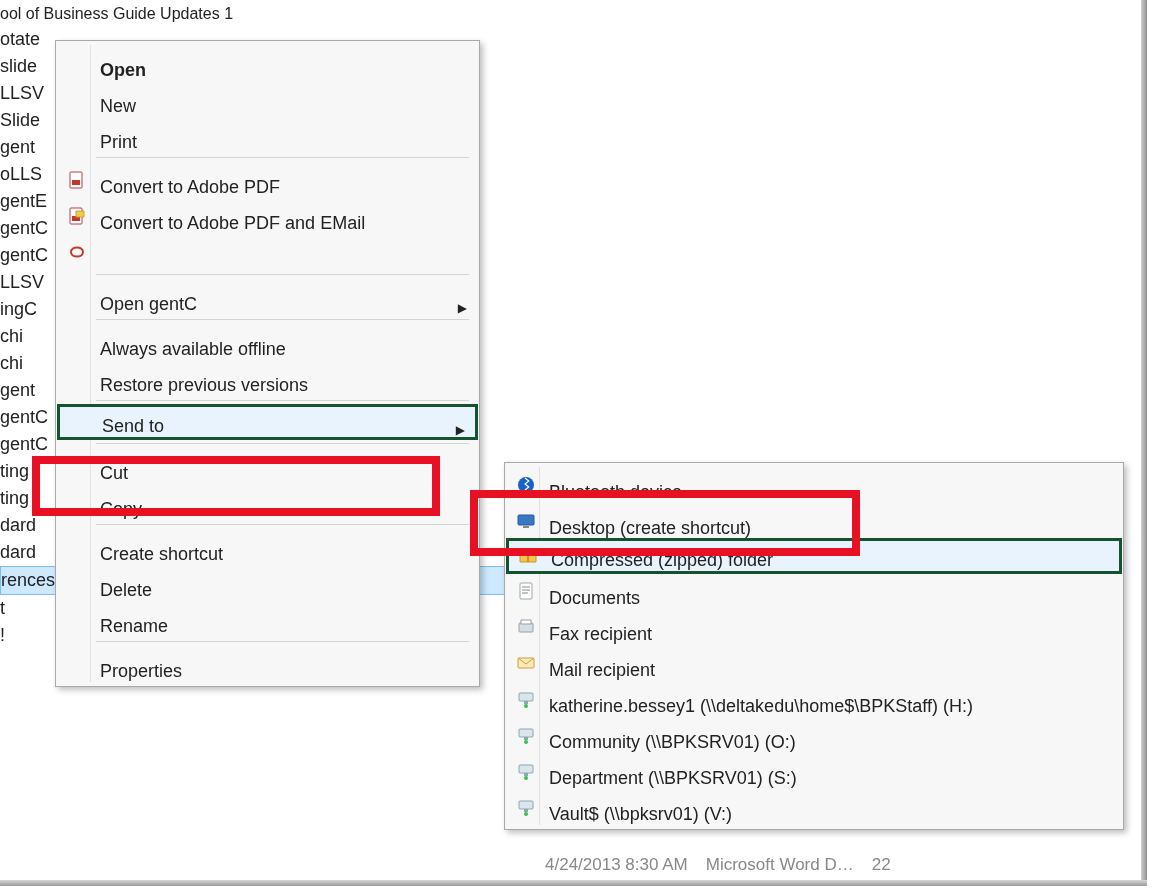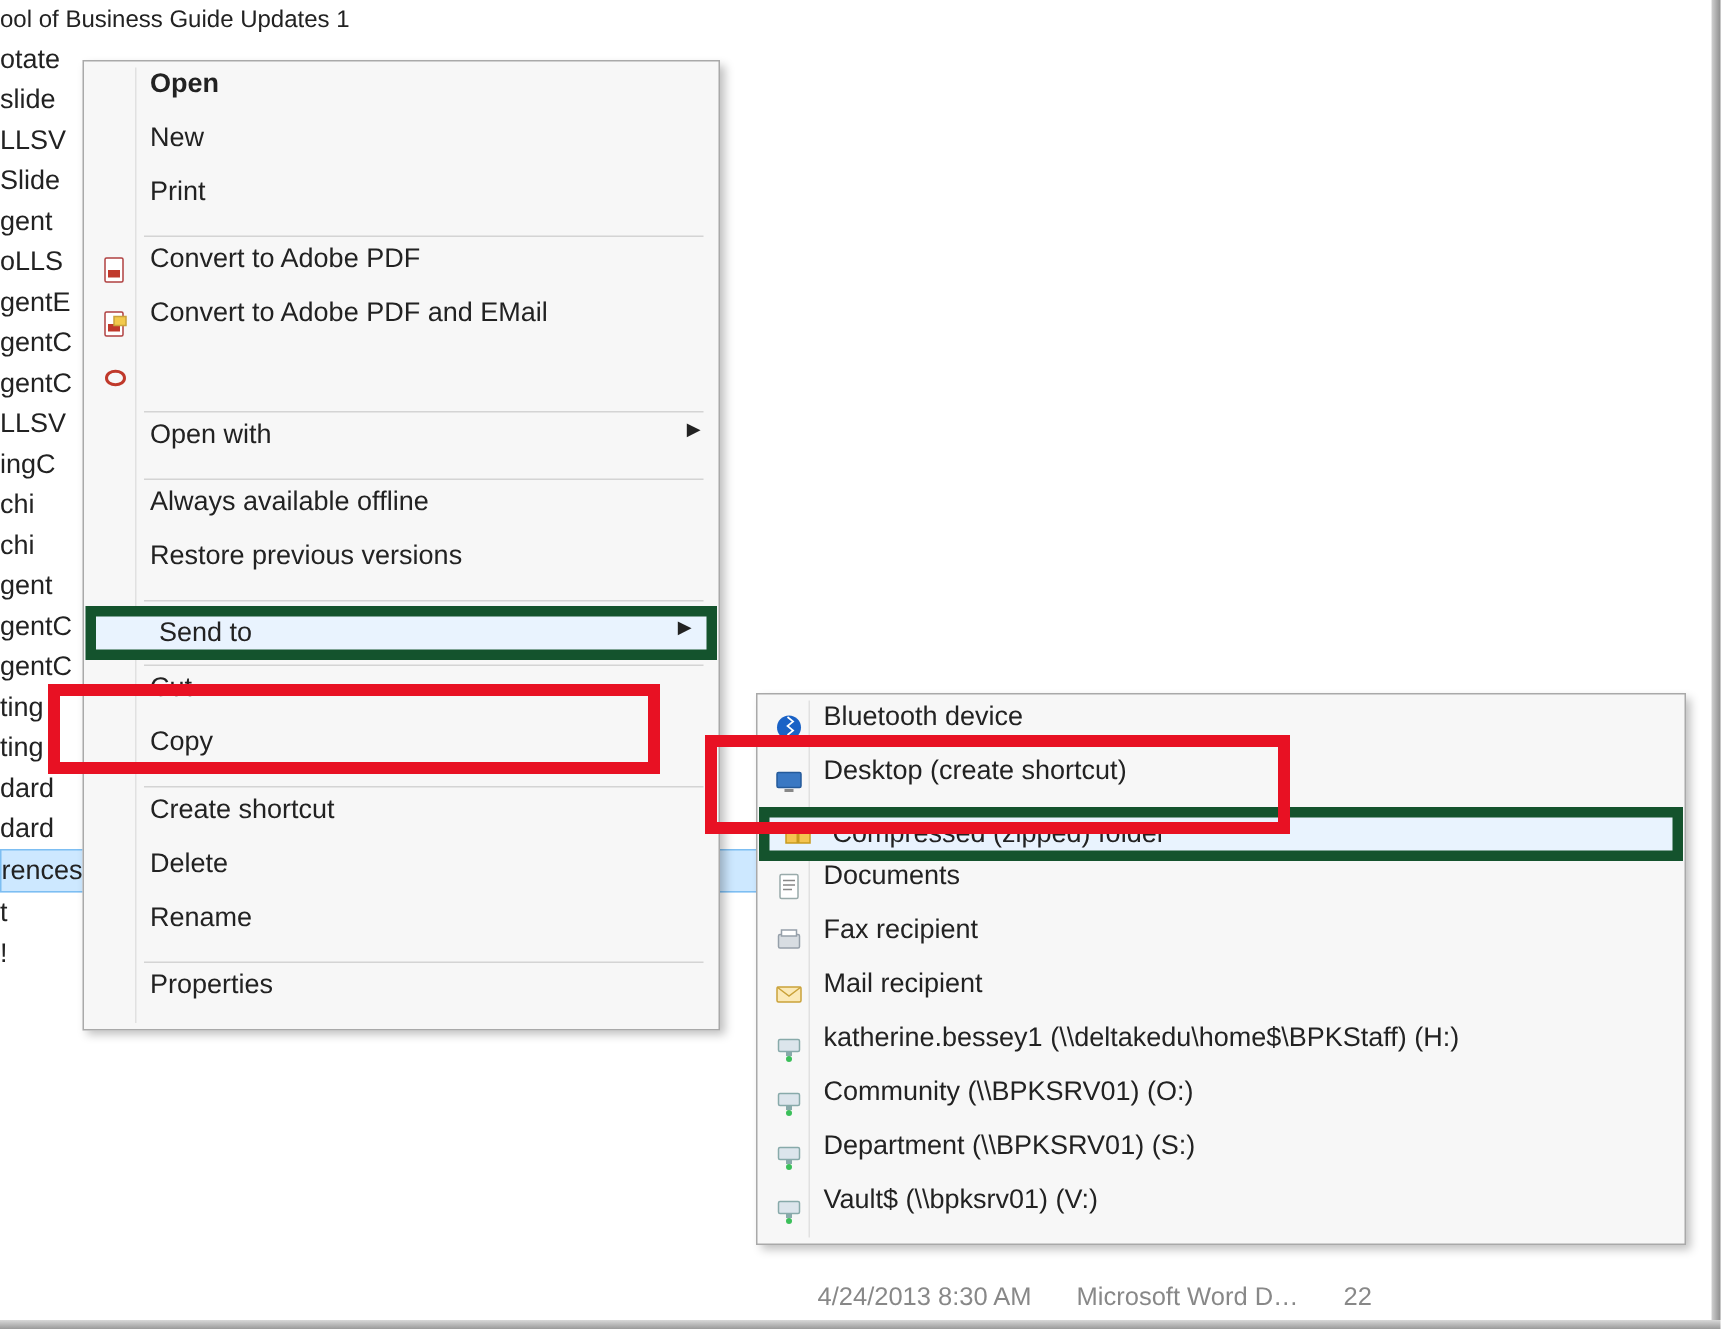--- a/index.html
+++ b/index.html
@@ -34,21 +34,21 @@
     border: 1px solid #7dbef2;
   }
   
   .statusrow {
     position: absolute;
     left: 545px;
     top: 855px;
     color: #888;
     font-size: 17px;
     display: flex;
-    gap: 30px;
+    gap: 18px;
   }
   
   .page-edge {
     position: absolute;
     right: 10px;
     top: 0;
     width: 6px;
     height: 880px;
     background: linear-gradient(to right,#d0d0d0,#8e8e8e);
   }
@@ -63,30 +63,30 @@
   
   .context-menu {
     position: absolute;
     background: #f7f7f7;
     border: 1px solid #a9a9a9;
     box-shadow: 3px 3px 6px rgba(0,0,0,.25);
     padding: 4px 2px;
   }
   .context-menu .row {
     display: flex;
-    align-items: flex-start;
+    align-items: flex-end;
     height: 36px;
     padding: 0 18px 0 42px;
     position: relative;
     white-space: nowrap;
   }
   .context-menu .row:hover,
   .context-menu .row.hover {
     background: #e9f3fe;
-    border: 7px solid #14532d;
+    border: 3px solid #14532d;
     margin: -1px;
   }
   .context-menu .row .icon {
     position: absolute;
     left: 8px; top: 50%;
     transform: translateY(-50%);
     width: 22px; height: 22px;
     display: flex;
     align-items: center;
     justify-content: center;
@@ -190,21 +190,21 @@
     </div>
     <div class="row">
       <span class="icon">
         <svg width="20" height="20" viewBox="0 0 20 20">
           <path d="M4 10 C4 4 16 4 16 10 C16 16 4 16 4 10 Z" fill="none" stroke="#c0392b" stroke-width="2"></path>
         </svg>
       </span>
     </div>
     <div class="sep"></div>
     <div class="row">
-      <span>Open with</span>
+      <span>Open gentC</span>
       <span class="submenu-arrow" style="font-size: 12px;">▶</span>
     </div>
     <div class="sep"></div>
     <div class="row">
       <span>Always available offline</span>
     </div>
     <div class="row">
       <span>Restore previous versions</span>
     </div>
     <div class="sep"></div>

